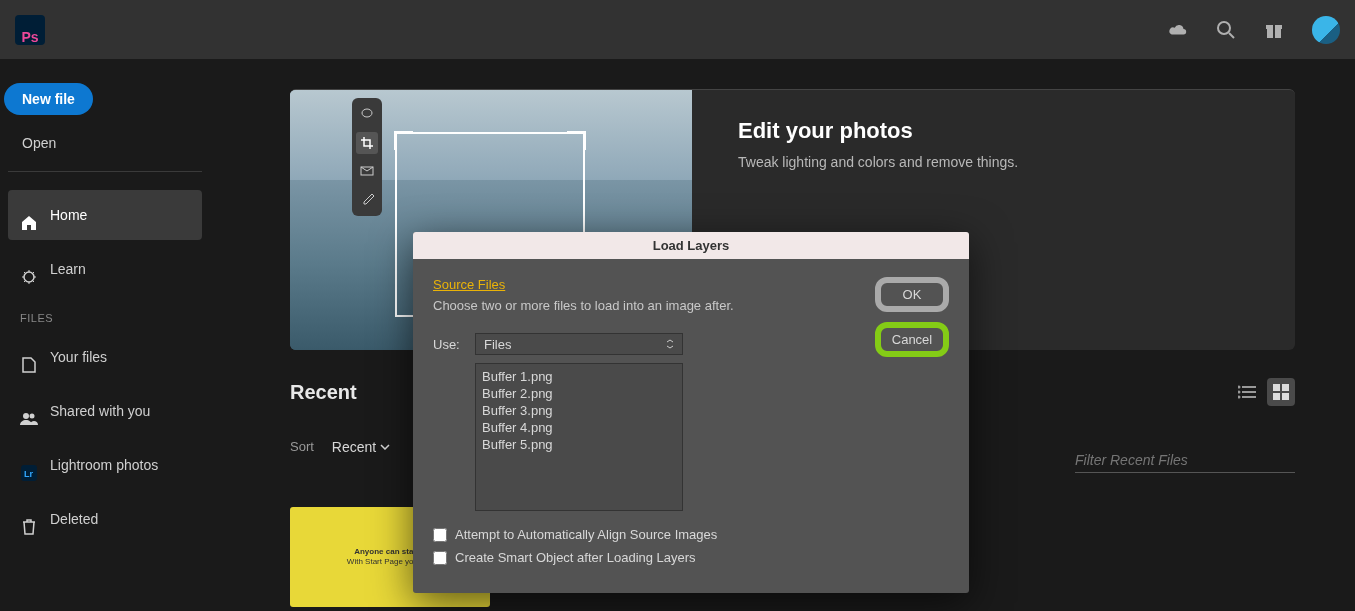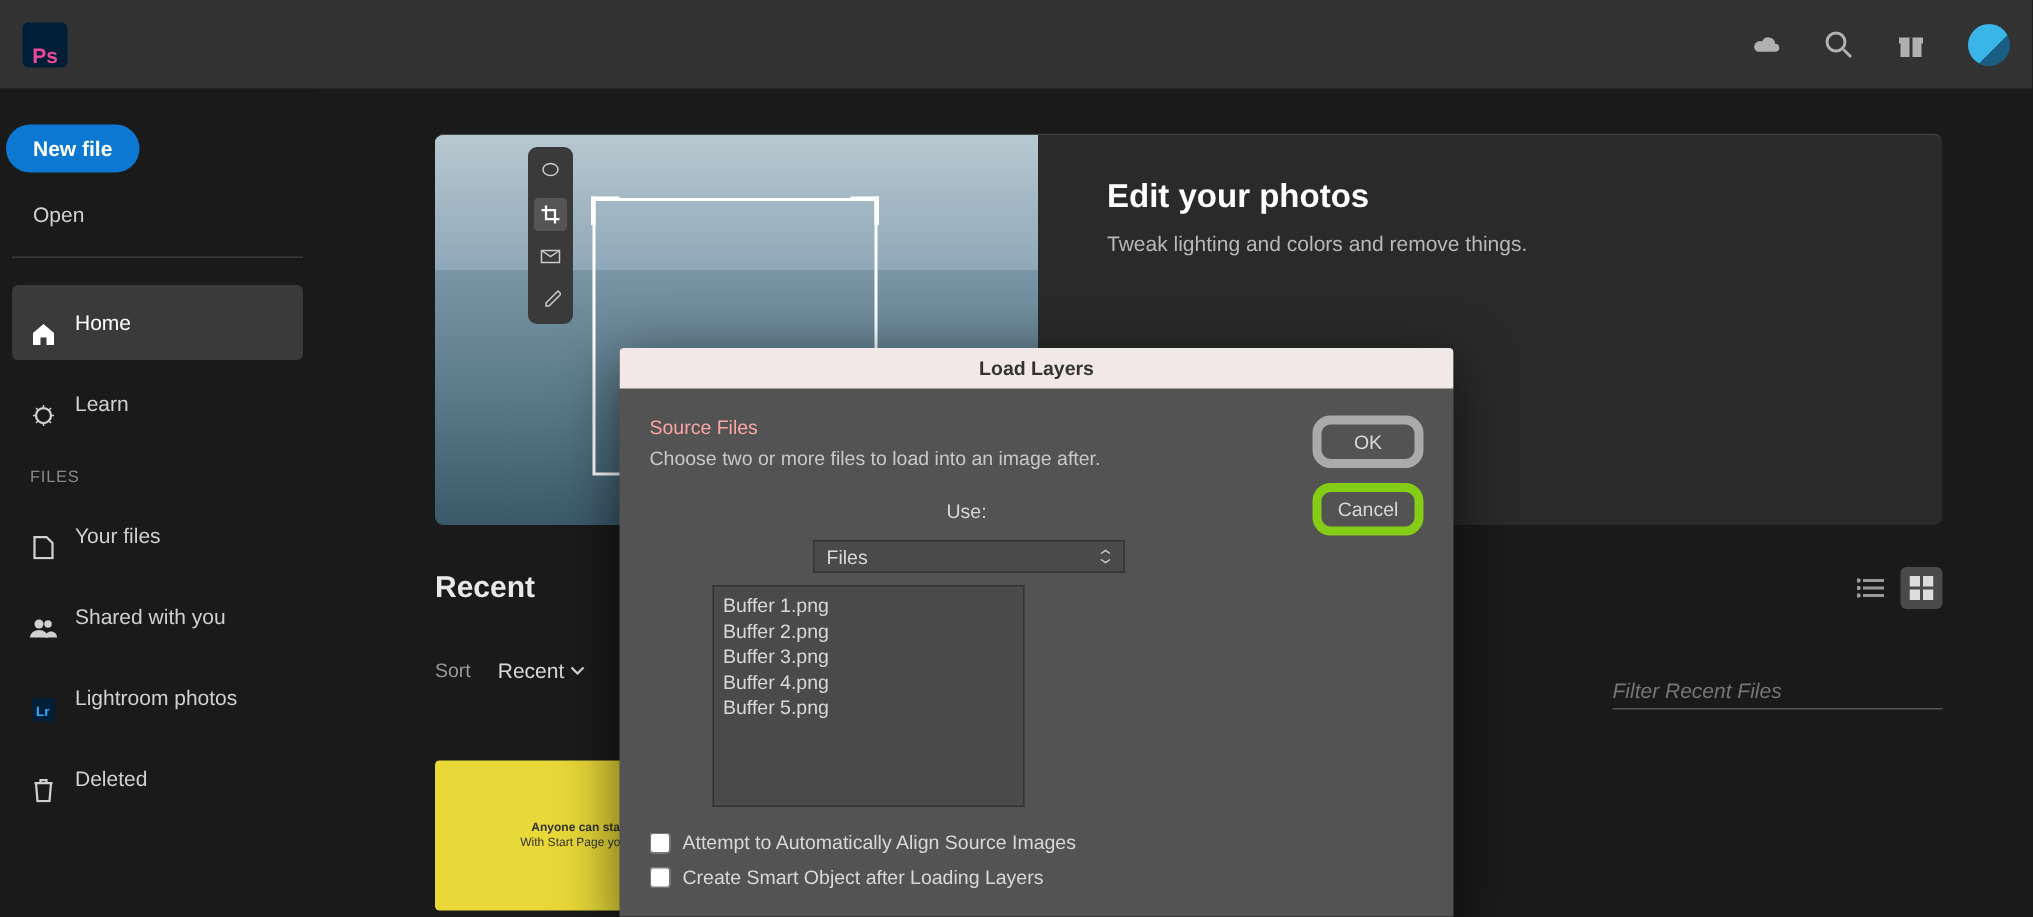--- a/index.html
+++ b/index.html
@@ -54,23 +54,23 @@
 .filter-label{font-size:13px;color:#999;margin-left:auto;}
 
 .thumb-row{margin-top:34px;}
 .thumb{width:200px;height:100px;background:#e8d838;border-radius:3px;padding:40px 12px 8px 12px;font-size:8px;color:#333;line-height:1.3;}
 
 
 .dialog{position:absolute;left:413px;top:232px;width:556px;background:#535353;border-radius:3px;overflow:hidden;box-shadow:0 10px 40px rgba(0,0,0,0.6);z-index:100;}
 .dialog-title{background:#f2e8e8;color:#333;text-align:center;font-size:13px;font-weight:600;padding:6px 0;}
 .dialog-body{padding:18px 20px 20px 20px;display:flex;gap:16px;}
 .dialog-main{flex:1;}
-.fieldset-label{font-size:13px;color:#fca5a5;margin-bottom:6px;}
+.fieldset-label{font-size:13px;color:#eab308;margin-bottom:6px;text-decoration:underline;}
 .fieldset-desc{font-size:13px;color:#c8c8c8;margin-bottom:20px;}
-.use-row{display:flex;align-items:center;gap:12px;margin-bottom:8px;flex-direction:column;}
+.use-row{display:flex;align-items:center;gap:12px;margin-bottom:8px;}
 .use-row label{font-size:13px;color:#d8d8d8;width:30px;}
 .select{background:#4a4a4a;border:1px solid #333;color:#d8d8d8;font-size:13px;padding:2px 8px;width:208px;height:22px;display:flex;align-items:center;justify-content:space-between;}
 .file-area{display:flex;gap:12px;margin-left:42px;}
 .listbox{width:208px;height:148px;background:#4a4a4a;border:1px solid #333;padding:4px 6px;font-size:13px;color:#d8d8d8;overflow:auto;}
 .listbox div{padding:1px 0;}
 .file-btns{display:flex;flex-direction:column;gap:8px;width:130px;}
 .dbtn{background:#535353;border:6px solid #84cc16;color:#d8d8d8;font-size:13px;padding:4px 0;border-radius:10px;cursor:pointer;text-align:center;}
 .dbtn.primary{border:1px solid #2a6db8;background:#535353;border-radius:2px;}
 .dbtn.flat{border-radius:2px;border:1px solid #777;}
 .dbtn.disabled{color:#888;border-color:#666;cursor:default;}

